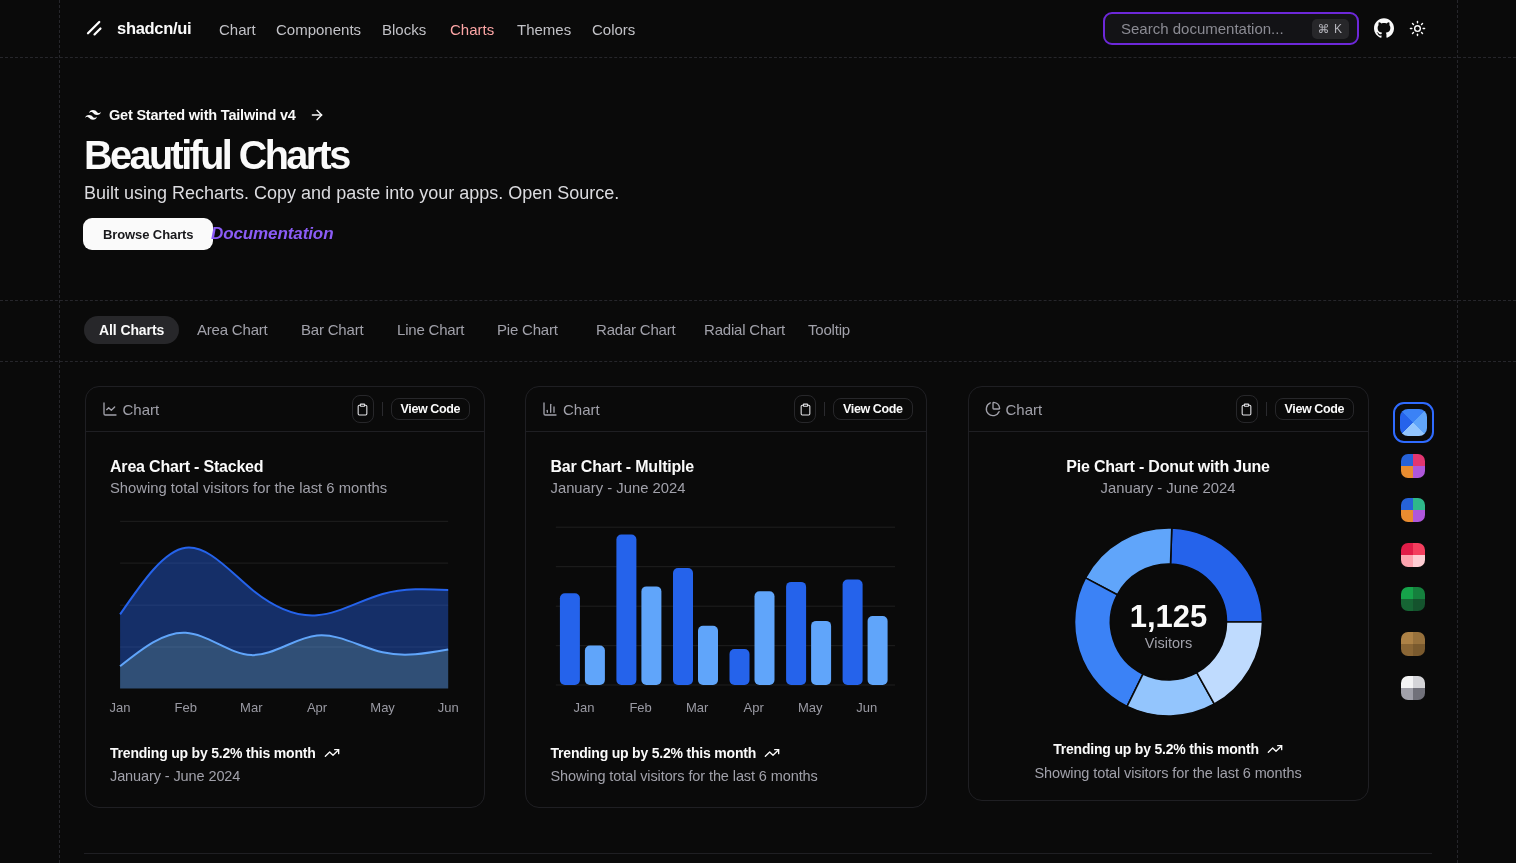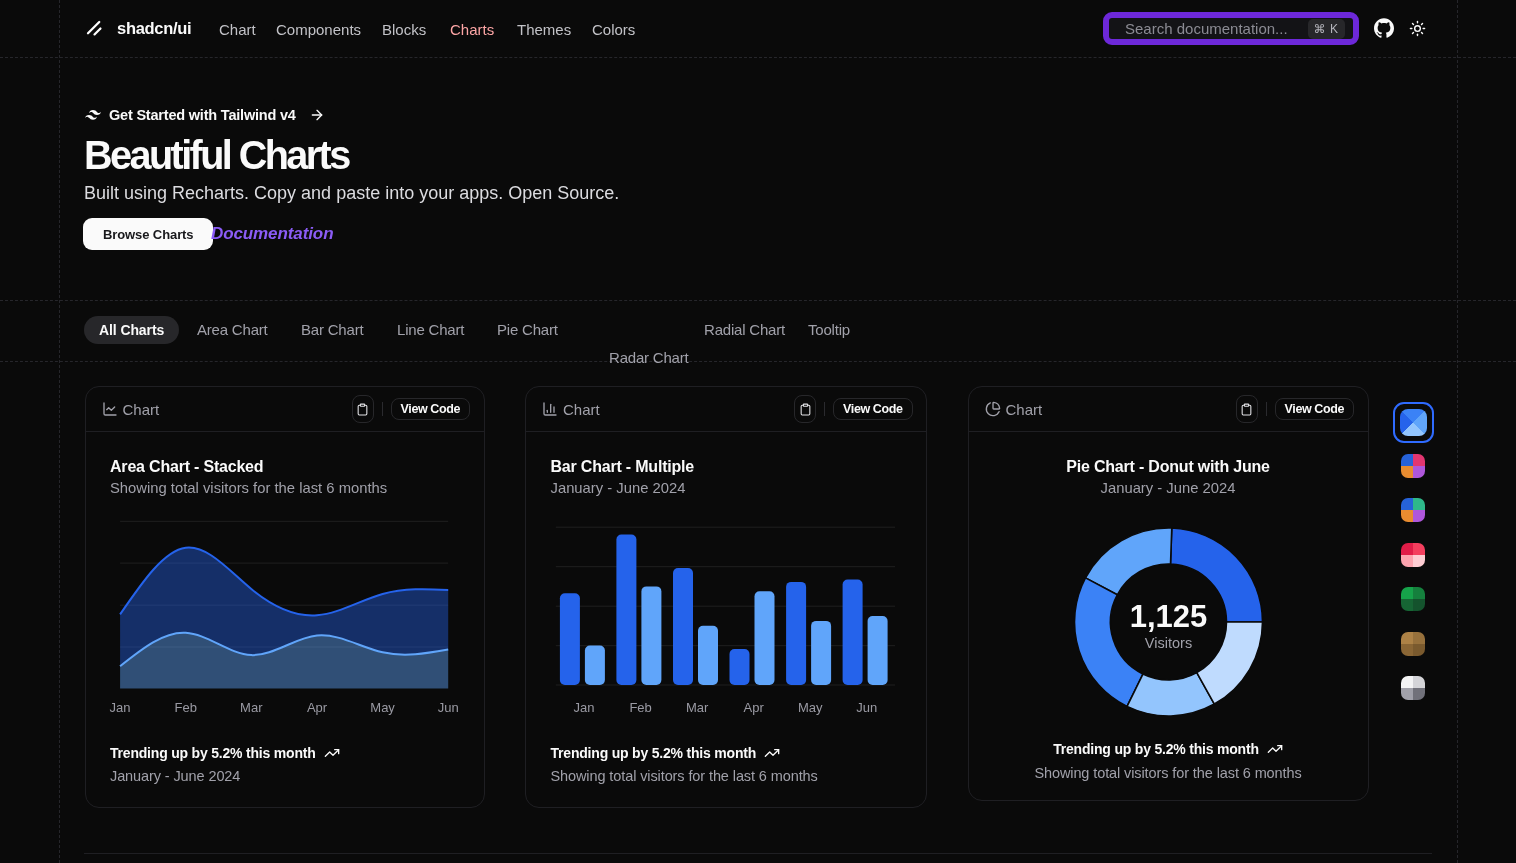--- a/index.html
+++ b/index.html
@@ -35,21 +35,21 @@
 </svg>
 <div class="abs" style="left:117px; top:19px; font-size:16.5px; font-weight:700; color:#fafafa; letter-spacing:-0.3px;">shadcn/ui</div>
 <div class="abs" style="left:219px; top:20.5px; font-size:15px; color:#c2c2c7; display:flex;">
   <span style="position:absolute; left:0px;">Chart</span>
   <span style="position:absolute; left:57px;">Components</span>
   <span style="position:absolute; left:163px;">Blocks</span>
   <span style="position:absolute; left:231px; color:#fca5a5;">Charts</span>
   <span style="position:absolute; left:298px;">Themes</span>
   <span style="position:absolute; left:373px;">Colors</span>
 </div>
-<div class="abs" style="left:1103px; top:12px; width:256px; height:33px; background:#131316; border:6px solid #6d28d9; border-radius:9px; display:flex; align-items:center; padding:0 8px 0 16px;">
+<div class="abs" style="left:1103px; top:12px; width:256px; height:33px; background:#131316; border:2px solid #6d28d9; border-radius:9px; display:flex; align-items:center; padding:0 8px 0 16px;">
   <span style="font-size:15px; color:#8b8b93; flex:1;">Search documentation...</span>
   <span style="background:#27272a; border-radius:5px; height:20px; padding:0 6px; display:flex; align-items:center; font-size:12px; color:#b4b4bb; letter-spacing:1px;">⌘ K</span>
 </div>
 <svg class="abs ic" style="left:1374px; top:18px" width="20" height="20" viewBox="0 0 24 24" fill="#fafafa">
   <path d="M12 .297c-6.63 0-12 5.373-12 12 0 5.303 3.438 9.8 8.205 11.385.6.113.82-.258.82-.577 0-.285-.01-1.04-.015-2.04-3.338.724-4.042-1.61-4.042-1.61C4.422 18.07 3.633 17.7 3.633 17.7c-1.087-.744.084-.729.084-.729 1.205.084 1.838 1.236 1.838 1.236 1.07 1.835 2.809 1.305 3.495.998.108-.776.417-1.305.76-1.605-2.665-.3-5.466-1.332-5.466-5.93 0-1.31.465-2.38 1.235-3.22-.135-.303-.54-1.523.105-3.176 0 0 1.005-.322 3.3 1.23.96-.267 1.98-.399 3-.405 1.02.006 2.04.138 3 .405 2.28-1.552 3.285-1.23 3.285-1.23.645 1.653.24 2.873.12 3.176.765.84 1.23 1.91 1.23 3.22 0 4.61-2.805 5.625-5.475 5.92.42.36.81 1.096.81 2.22 0 1.606-.015 2.896-.015 3.286 0 .315.21.69.825.57C20.565 22.092 24 17.592 24 12.297c0-6.627-5.373-12-12-12"></path>
 </svg>
 <svg class="abs ic" style="left:1408.5px; top:20px" width="17" height="17" viewBox="0 0 24 24" fill="none" stroke="#fafafa" stroke-width="2" stroke-linecap="round" stroke-linejoin="round">
   <circle cx="12" cy="12" r="4"></circle>
     <path d="M12 2v2"></path>
     <path d="M12 20v2"></path>
@@ -81,21 +81,21 @@
 </div>
 
 <div class="abs" style="left:84px; top:315.5px; height:28px; background:#27272a; border-radius:14px; display:flex; align-items:center; padding:0 15px;">
   <span style="font-size:14px; font-weight:600; color:#fafafa; letter-spacing:-0.1px;">All Charts</span>
 </div>
 <div class="abs" style="top:321px; font-size:15px; color:#a1a1aa; letter-spacing:-0.2px;">
   <span class="abs" style="left:197px;">Area Chart</span>
   <span class="abs" style="left:301px;">Bar Chart</span>
   <span class="abs" style="left:397px;">Line Chart</span>
   <span class="abs" style="left:497px;">Pie Chart</span>
-  <span class="abs" style="left:609px;margin-top:28px;">Radar Chart</span>
+  <span class="abs" style="left:596px;">Radar Chart</span>
   <span class="abs" style="left:704px;">Radial Chart</span>
   <span class="abs" style="left:808px;">Tooltip</span>
 </div>
 
 <div class="card" style="left:84.5px; top:386px; width:400px; height:422px;">
   <div class="cardtool">
     <svg class="ic" width="16" height="16" viewBox="0 0 24 24" fill="none" stroke="#a1a1aa" stroke-width="2" stroke-linecap="round" stroke-linejoin="round">
       <path d="M3 3v16a2 2 0 0 0 2 2h16"></path>
         <path d="m19 9-5 5-4-4-3 3"></path>
     </svg>

